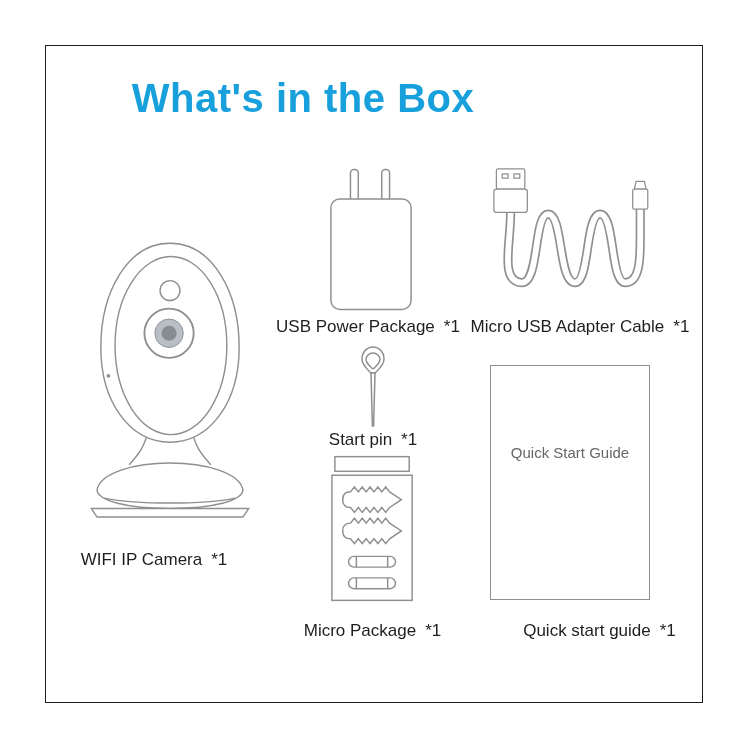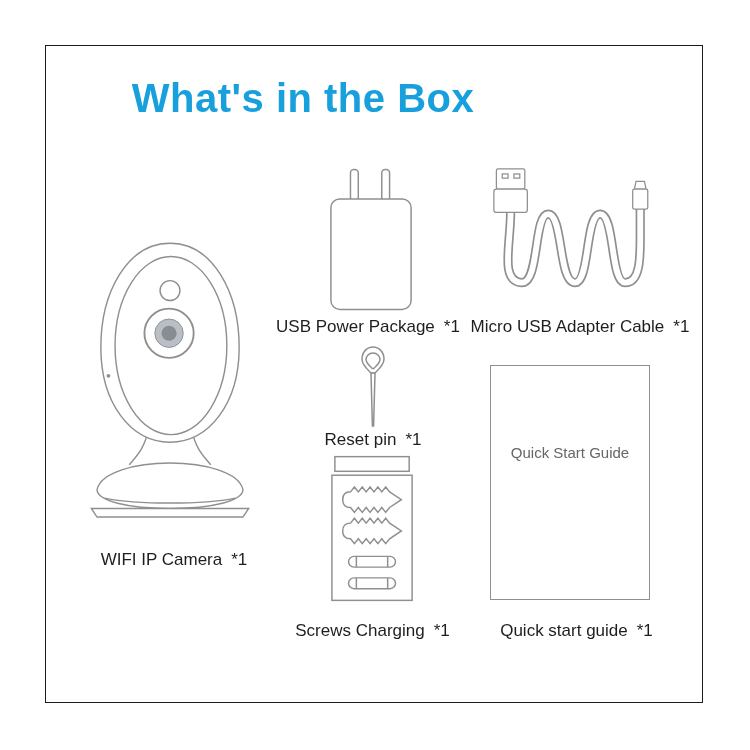--- a/index.html
+++ b/index.html
@@ -109,35 +109,35 @@
     <path class="ln" d="M28,104 L28,115 M60,104 L60,115"></path>
     <rect class="lnf" x="20" y="126" width="48" height="11" rx="5.5"></rect>
     <path class="ln" d="M28,126 L28,137 M60,126 L60,137"></path>
   </svg>
 </div>
 
 <div class="guide-box">
   <span class="cover">Quick Start Guide</span>
 </div>
 
-<div class="label" style="left:64px;top:550px;width:220px">
+<div class="label" style="left:44px;top:550px;width:220px">
   <span>WIFI IP Camera</span><span class="qty">*1</span>
 </div>
 
 <div class="label" style="left:268px;top:317px;width:200px">
   <span>USB Power Package</span><span class="qty">*1</span>
 </div>
 
 <div class="label" style="left:460px;top:317px;width:240px">
   <span>Micro USB Adapter Cable</span><span class="qty">*1</span>
 </div>
 
 <div class="label" style="left:298px;top:430px;width:150px">
-  <span>Reset pin</span><span class="qty">*1</span>
+  <span>Start pin</span><span class="qty">*1</span>
 </div>
 
 <div class="label" style="left:280px;top:621px;width:185px">
-  <span>Screws Charging</span><span class="qty">*1</span>
+  <span>Micro Package</span><span class="qty">*1</span>
 </div>
 
-<div class="label" style="left:484px;top:621px;width:185px">
+<div class="label" style="left:507px;top:621px;width:185px">
   <span>Quick start guide</span><span class="qty">*1</span>
 </div>
 
 </body></html>

